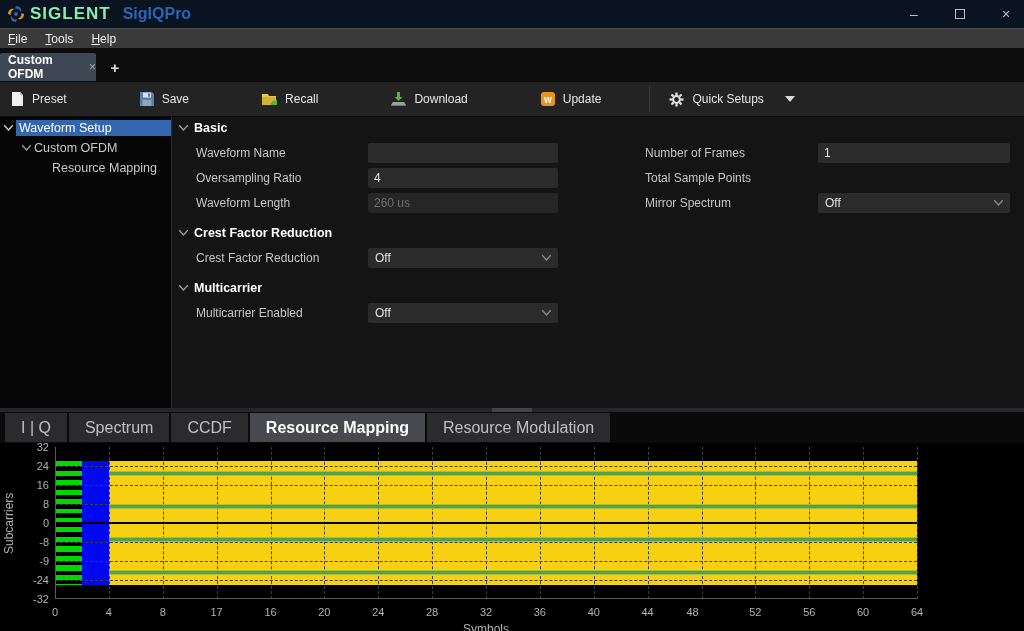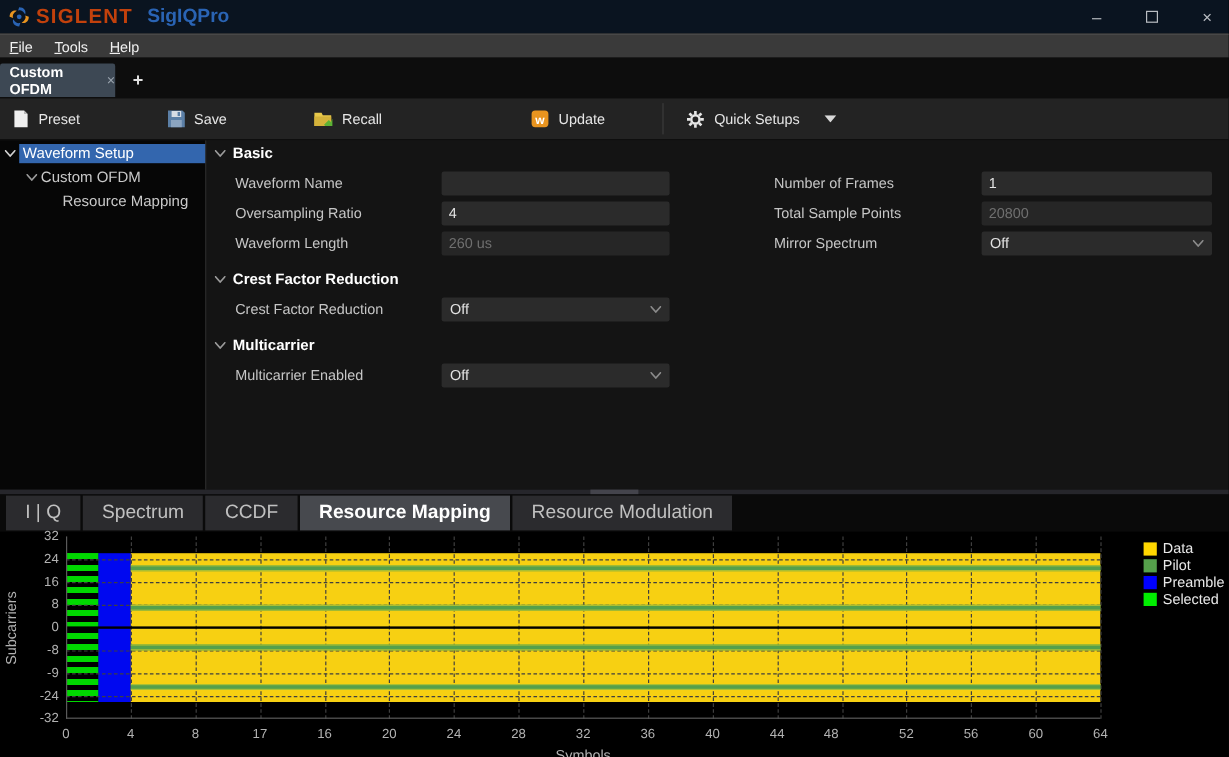--- a/index.html
+++ b/index.html
@@ -3,21 +3,21 @@
 <meta charset="utf-8">
 <style>
   * { margin:0; padding:0; box-sizing:border-box; }
   html,body { width:1024px; height:631px; overflow:hidden; background:#000;
               font-family:"Liberation Sans", sans-serif; }
   .app { position:relative; width:1024px; height:631px; background:#0c0c0c; }
 
   
   .titlebar { position:absolute; top:0; left:0; width:1024px; height:28px;
               background:#0a1420; display:flex; align-items:center; padding-left:6px; }
-  .brand { color:#c2410c; font-weight:bold; font-size:17px; letter-spacing:1px; margin-left:4px; }
+  .brand { color:#86efac; font-weight:bold; font-size:17px; letter-spacing:1px; margin-left:4px; }
   .apptitle { color:#2a64b4; font-weight:bold; font-size:16px; margin-left:12px; }
   .wincontrols { position:absolute; right:8px; top:0; height:28px; display:flex; align-items:center; gap:26px; }
   .winbtn { color:#b9bdc2; font-size:14px; width:20px; text-align:center; cursor:default; }
   .maxbox { display:inline-block; width:10px; height:10px; border:1px solid #b9bdc2; }
 
   
   .menubar { position:absolute; top:28px; left:0; width:1024px; height:20px; background:#3a3a3a;
              border-top:1px solid #4d4d4d; display:flex; align-items:center; padding-left:8px; gap:18px; }
   .menu-item { color:#f0f0f0; font-size:12px; }
 
@@ -142,20 +142,28 @@
     <div class="tool-spacer"></div>
     <div class="tool-btn">
       <svg width="17" height="16" viewBox="0 0 17 16">
         <path d="M1 3h6l1 2h7v9H1z" fill="#e8c84a"></path>
           <path d="M1 6h14v8H1z" fill="#d4b23a"></path>
         <path d="M9 13l4-4 1.6 1.6L16 8v6h-6z" fill="#5cb234"></path>
       </svg>
       <span>Recall</span>
     </div>
     <div class="tool-spacer"></div>
+    <div class="tool-btn">
+      <svg width="17" height="16" viewBox="0 0 17 16">
+        <path d="M7 1h3v5h2.5L8.5 10 4.5 6H7z" fill="#5cb234"></path>
+        <path d="M3 11h11l2 3H1z" fill="#9aa0a6"></path>
+          <path d="M1 14h15v1H1z" fill="#6c7278"></path>
+      </svg>
+      <span>Download</span>
+    </div>
     <div class="tool-spacer"></div>
     <div class="tool-btn">
       <svg width="16" height="16" viewBox="0 0 16 16">
         <rect x="1" y="1" width="14" height="14" rx="3" fill="#e8941f"></rect>
         <text x="8" y="12" text-anchor="middle" font-size="10" font-weight="bold" fill="#fff" font-family="Liberation Sans, sans-serif">w</text>
       </svg>
       <span>Update</span>
     </div>
     <div class="tool-spacer" style="width:30px"></div>
     <div class="tb-sep"></div>
@@ -220,23 +228,20 @@
       <span class="frm-label" style="left:472px; top:26px">Number of Frames</span>
       <div class="field" style="left:645px; top:26px; width:192px">
         <input value="1" style="">
       </div>
 
       <span class="frm-label" style="left:23px; top:51px">Oversampling Ratio</span>
       <div class="field" style="left:195px; top:51px; width:190px">
         <input value="4" style="">
       </div>
       <span class="frm-label" style="left:472px; top:51px">Total Sample Points</span>
-      <div class="field disabled" style="left:645px; top:51px; width:192px">
-        <input disabled="" value="20800" style="">
-      </div>
 
       <span class="frm-label" style="left:23px; top:76px">Waveform Length</span>
       <div class="field disabled" style="left:195px; top:76px; width:190px">
         <input disabled="" value="260 us" style="">
       </div>
       <span class="frm-label" style="left:472px; top:76px">Mirror Spectrum</span>
       <div class="field select" style="left:645px; top:76px; width:192px">
         <span>Off</span>
         <svg class="sel-chev" width="9" height="6" viewBox="0 0 9 6">
             <path d="M0 0l4.5 5L9 0" fill="none" stroke="#8a8a8a" stroke-width="1.4"></path>
@@ -340,33 +345,15 @@
       <div class="tick" style="left: 524.875px; width: 30px; top: 163px; text-align: center;">36</div>
       <div class="tick" style="left: 578.75px; width: 30px; top: 163px; text-align: center;">40</div>
       <div class="tick" style="left: 632.625px; width: 30px; top: 163px; text-align: center;">44</div>
       <div class="tick" style="left: 686.5px; width: 30px; top: 163px; ">48</div>
       <div class="tick" style="left: 740.375px; width: 30px; top: 163px; text-align: center;">52</div>
       <div class="tick" style="left: 794.25px; width: 30px; top: 163px; text-align: center;">56</div>
       <div class="tick" style="left: 848.125px; width: 30px; top: 163px; text-align: center;">60</div>
       <div class="tick" style="left: 902px; width: 30px; top: 163px; text-align: center;">64</div>
       <div class="axis-title" style="left: 55px; width: 862px; top: 179px; text-align: center;">Symbols</div>
       <div class="axis-title" style="left: 2px; top: 35px; height: 90px; writing-mode: vertical-rl; transform: rotate(180deg); text-align: center;">Subcarriers</div>
-      <div class="legend">
-        <div class="leg-row">
-          <span class="leg-sw" style="background: rgb(255, 215, 0);"></span>
-          <span class="leg-lb">Data</span>
-        </div>
-        <div class="leg-row">
-          <span class="leg-sw" style="background: rgb(85, 160, 75);"></span>
-          <span class="leg-lb">Pilot</span>
-        </div>
-        <div class="leg-row">
-          <span class="leg-sw" style="background: rgb(0, 0, 255);"></span>
-          <span class="leg-lb">Preamble</span>
-        </div>
-        <div class="leg-row">
-          <span class="leg-sw" style="background: rgb(0, 238, 0);"></span>
-          <span class="leg-lb">Selected</span>
-        </div>
-      </div>
     </div>
 
 </div>
 
 </body></html>

